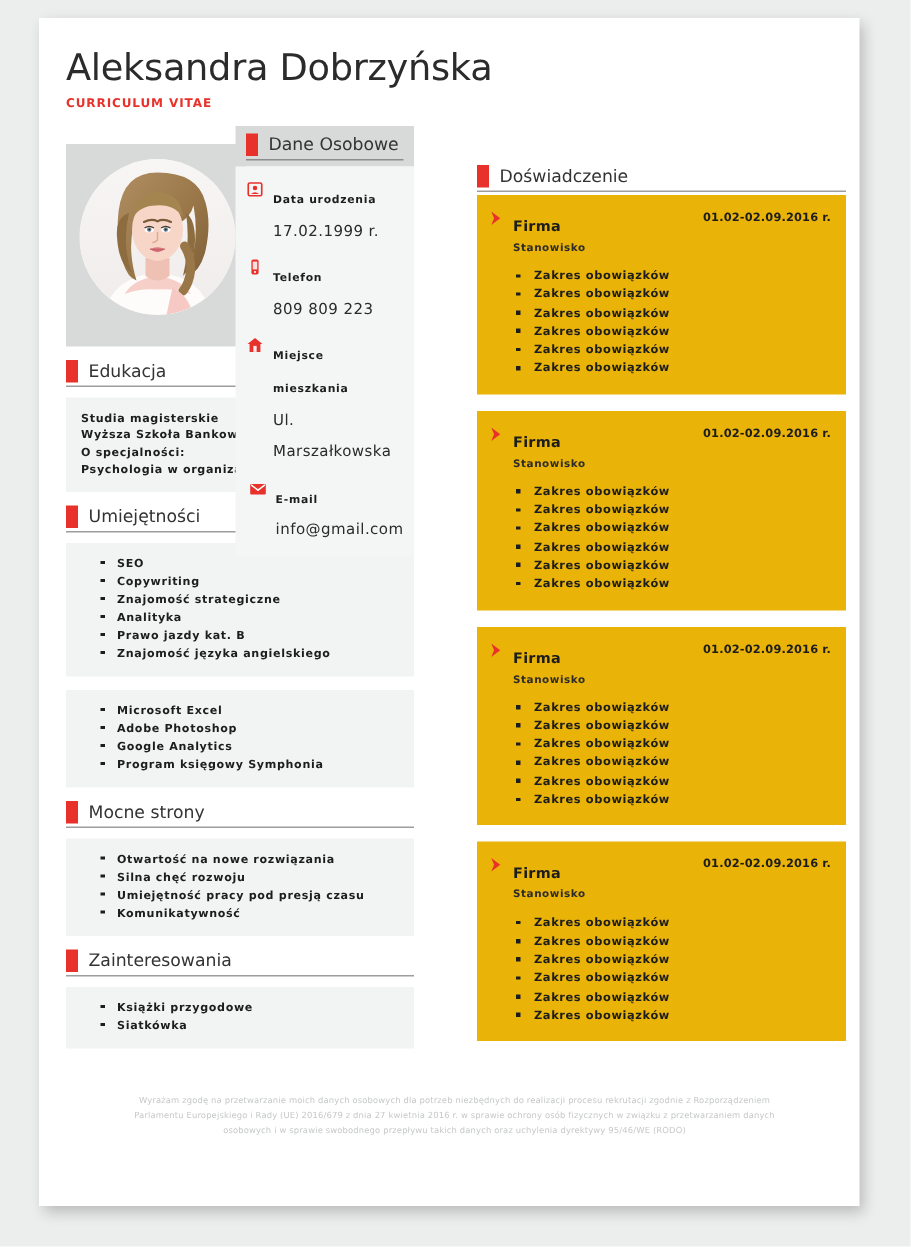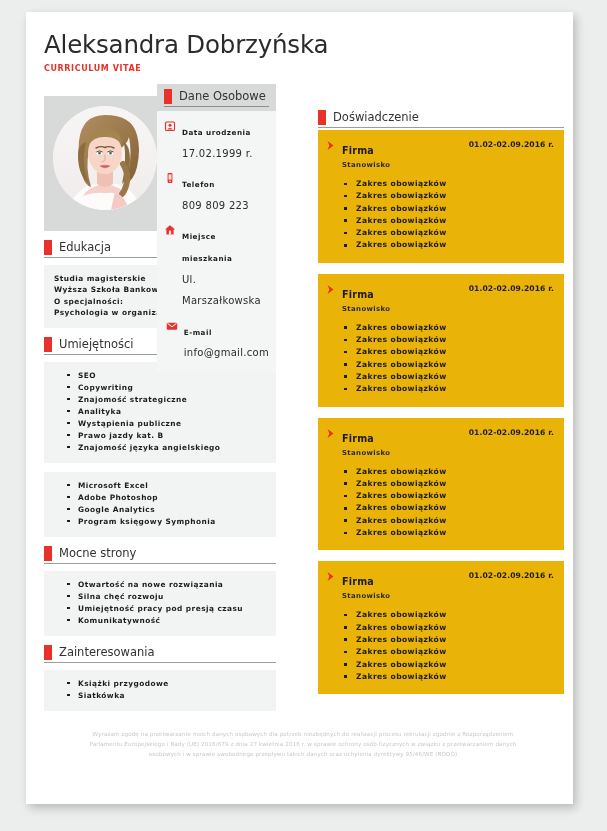--- a/index.html
+++ b/index.html
@@ -441,21 +441,20 @@
       <div class="sec-head">
         <span class="sec-block"></span>
         <span class="sec-title">Umiejętności</span>
       </div>
       <div class="panel">
         <ul class="blist">
           <li>SEO</li>
           <li>Copywriting</li>
           <li>Znajomość strategiczne</li>
           <li>Analityka</li>
-          <li>Wystąpienia publiczne</li>
           <li>Prawo jazdy kat. B</li>
           <li>Znajomość języka angielskiego</li>
         </ul>
       </div>
     </div>
 
     <div class="lsec">
       <div class="panel">
         <ul class="blist">
           <li>Microsoft Excel</li>

